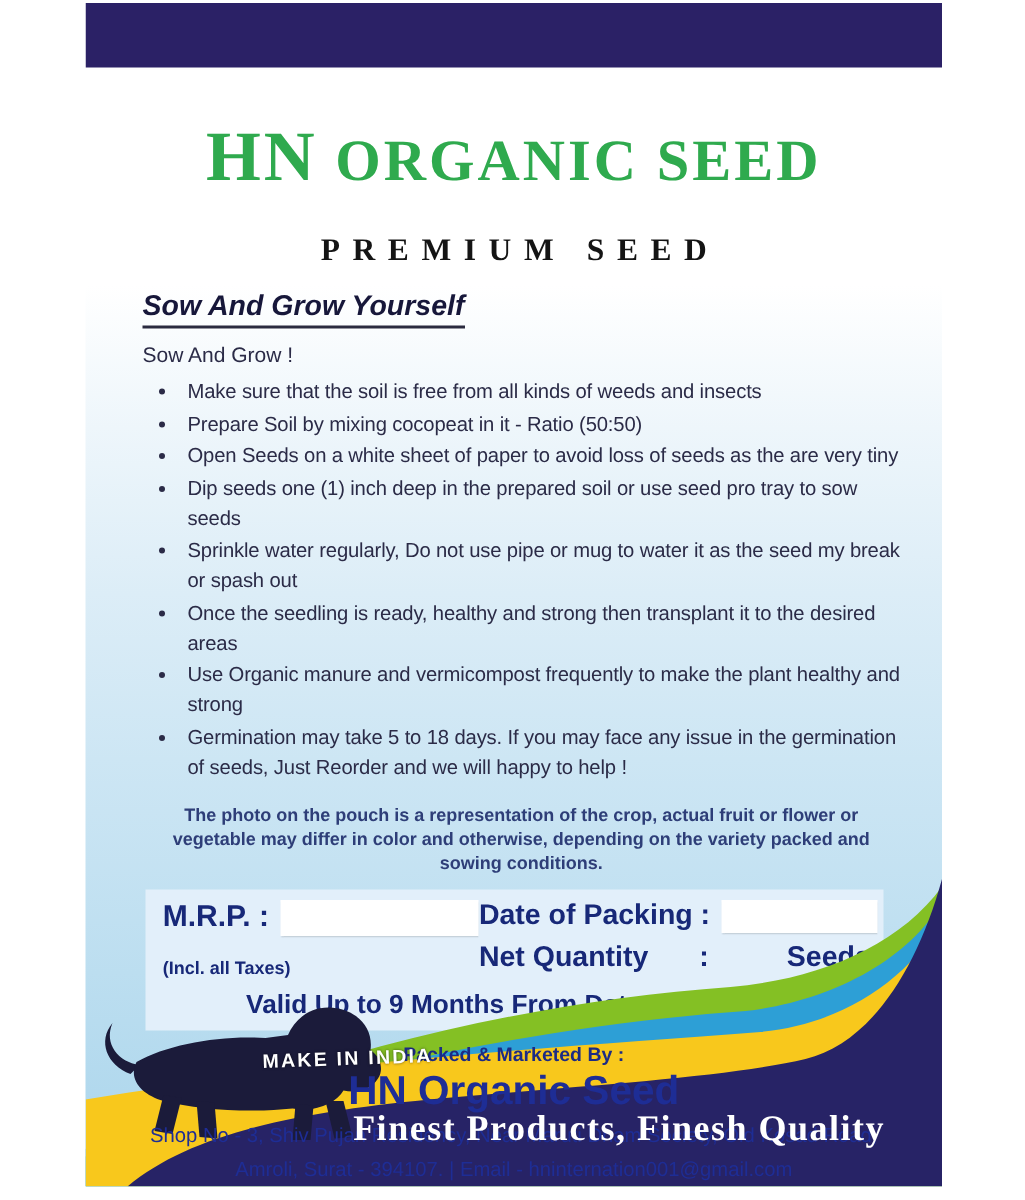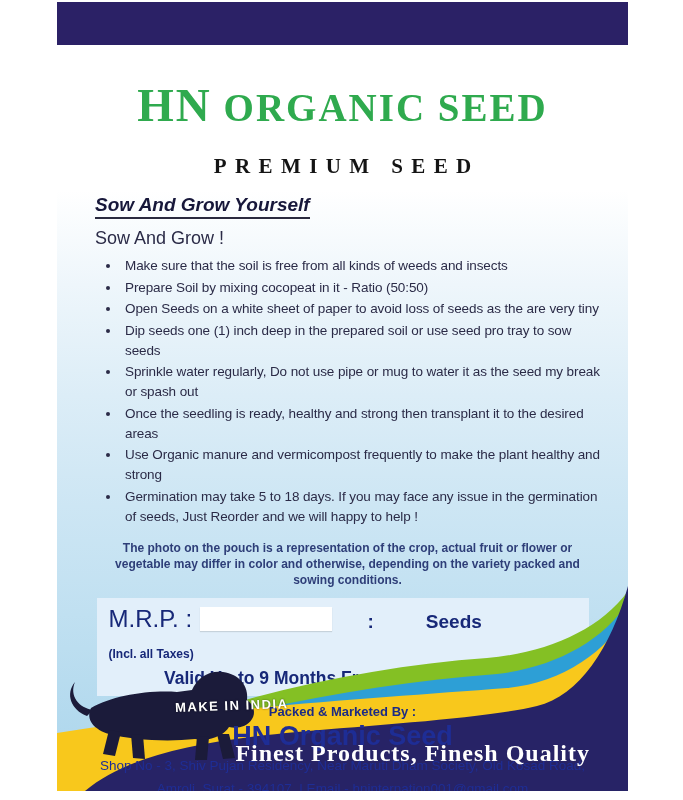--- a/index.html
+++ b/index.html
@@ -32,41 +32,41 @@
     font-family:"Liberation Serif",serif;font-weight:600;
     font-size:21px;color:#141414;letter-spacing:0.40em;
     padding-left:0.40em;white-space:nowrap;
   }
   .content{padding:0 28px 0 38px;}
   .grow-heading{
     display:inline-block;margin:15px 0 0 0;
     font-size:19px;font-weight:700;font-style:italic;
     color:#17173a;border-bottom:2px solid #2a2a3f;padding-bottom:1px;
   }
-  .intro{margin-top:9px;font-size:18px;color:#2b2b47;}
+  .intro{margin-top:9px;font-size:14px;color:#2b2b47;}
   ul.tips{
     margin:7px 0 0 0;padding-left:26px;
     color:#2b2b47;font-size:13.5px;line-height:20px;letter-spacing:-0.1px;
   }
   ul.tips li{margin-bottom:1.5px;padding-left:4px;}
   .disclaimer{
     width:474px;margin:13px auto 0;
     font-size:12px;font-weight:700;color:#2e3e78;
     text-align:center;line-height:16px;
   }
   .panel{
     width:468px;margin:10px auto 0;
     background:#e2effa;padding:7px 12px 7px;
     color:#172878;
   }
   .panel-grid{display:flex;}
   .mrp-col{width:225px;}
   .right-col{flex:1;}
   .prow{display:flex;align-items:center;}
-  .mrp-label{font-size:24px;font-weight:400;white-space:nowrap;}
+  .mrp-label{font-size:20px;font-weight:700;white-space:nowrap;}
   .mrp-note{font-size:12px;font-weight:700;margin-top:14px;}
   .white-box{
     display:inline-block;background:#ffffff;
     margin-left:8px;box-shadow:0 1px 1px rgba(0,0,0,0.12);
   }
   .mrp-box{width:132px;height:24px;}
   .date-box{width:104px;height:22px;}
   .date-label,.qty-label{font-size:19px;font-weight:700;white-space:nowrap;}
   .qty-row{margin-top:6px;}
   .qty-colon{font-size:19px;font-weight:700;margin-left:34px;}
@@ -135,21 +135,26 @@
   <div class="panel">
     <div class="panel-grid">
       <div class="mrp-col">
         <div class="prow">
           <span class="mrp-label">M.R.P. :</span>
           <span class="white-box mrp-box"></span>
         </div>
         <div class="mrp-note">(Incl. all Taxes)</div>
       </div>
       <div class="right-col">
+        <div class="prow">
+          <span class="date-label">Date of Packing :</span>
+          <span class="white-box date-box"></span>
+        </div>
         <div class="prow qty-row">
+          <span class="qty-label">Net Quantity</span>
           <span class="qty-colon">:</span>
           <span class="qty-unit">Seeds</span>
         </div>
       </div>
     </div>
     <div class="validity">Valid Up to 9 Months From Date of Packing</div>
   </div>
 
   <div class="packed">Packed &amp; Marketed By :</div>
   <div class="company">HN Organic Seed</div>

